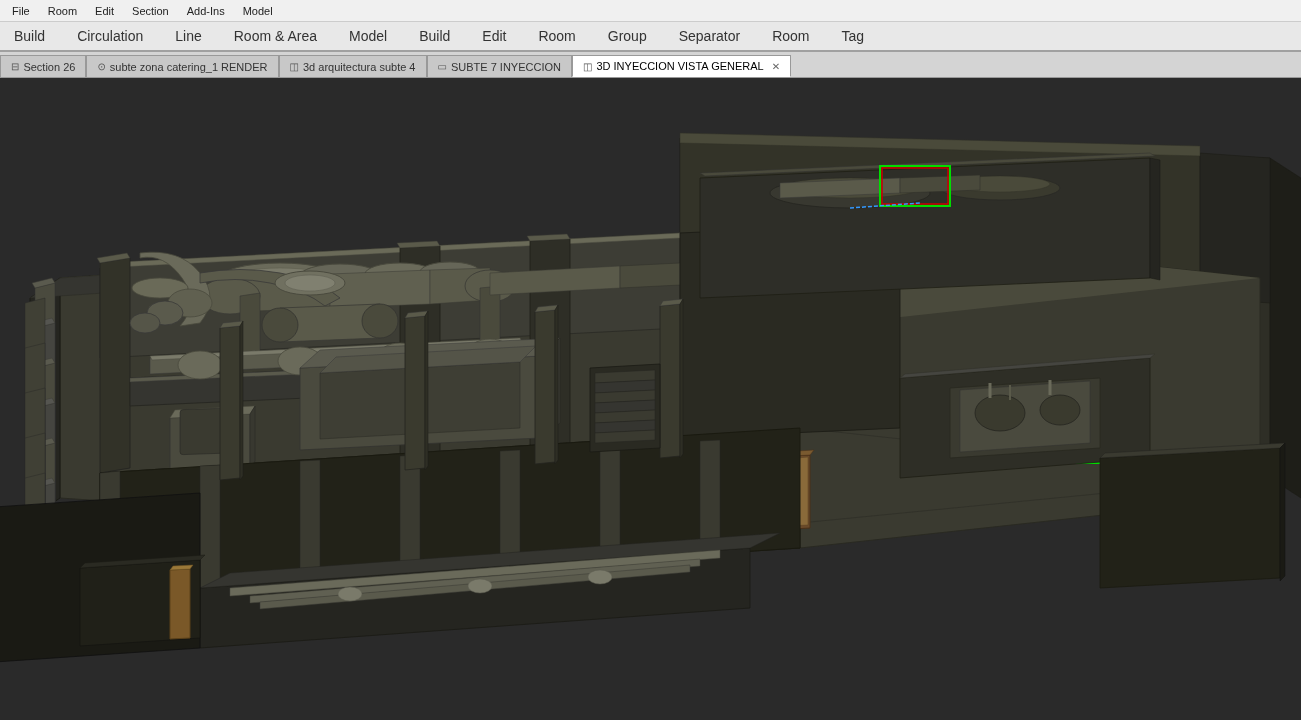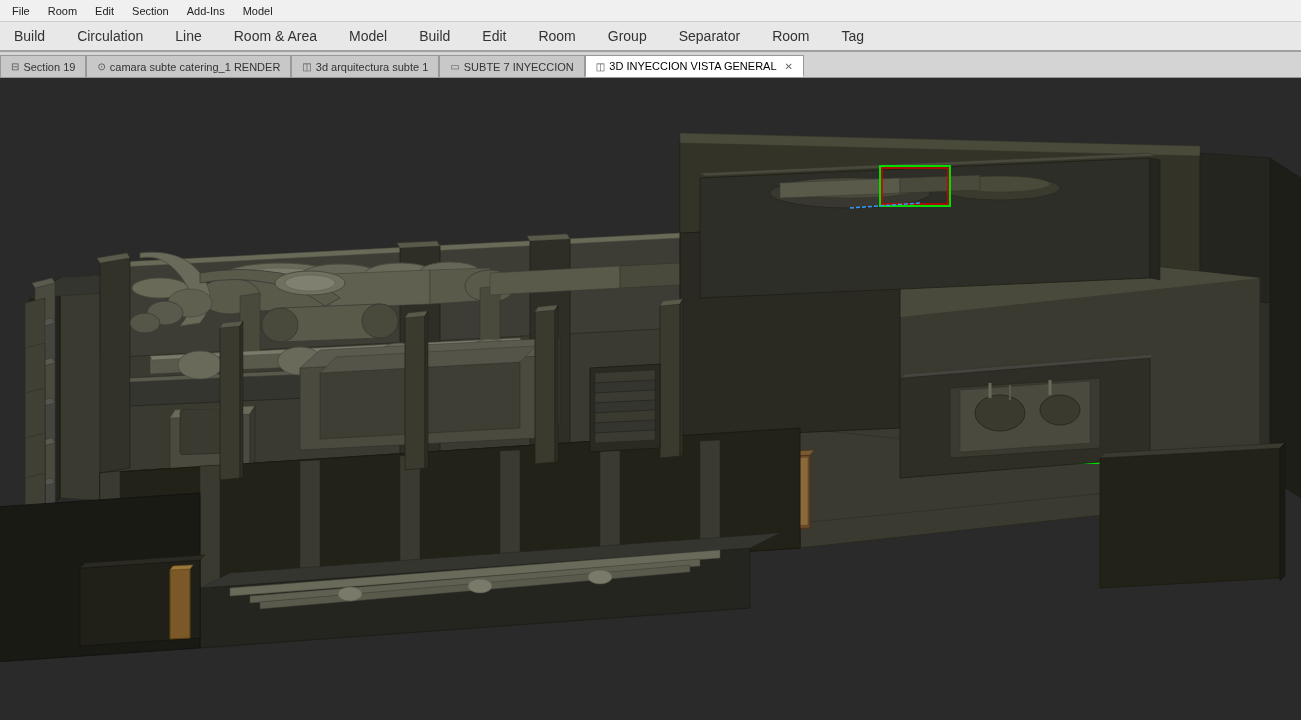--- a/index.html
+++ b/index.html
@@ -135,31 +135,31 @@
   <span class="ribbon-item">Group</span>
   <span class="ribbon-item">Separator</span>
   <span class="ribbon-item">Room</span>
   <span class="ribbon-item">Tag</span>
 </div>
 
 <div class="tabs-bar">
 
   <div class="tab">
     <span class="tab-icon">⊟</span>
-    <span>Section 19</span>
+    <span>Section 26</span>
   </div>
 
   <div class="tab">
     <span class="tab-icon">⊙</span>
-    <span>camara subte catering_1 RENDER</span>
+    <span>subte zona catering_1 RENDER</span>
   </div>
 
   <div class="tab">
     <span class="tab-icon">◫</span>
-    <span>3d arquitectura subte 1</span>
+    <span>3d arquitectura subte 4</span>
   </div>
 
   <div class="tab">
     <span class="tab-icon">▭</span>
     <span>SUBTE 7 INYECCION</span>
   </div>
 
   <div class="tab active">
     <span class="tab-icon">◫</span>
     <span>3D INYECCION VISTA GENERAL</span>

